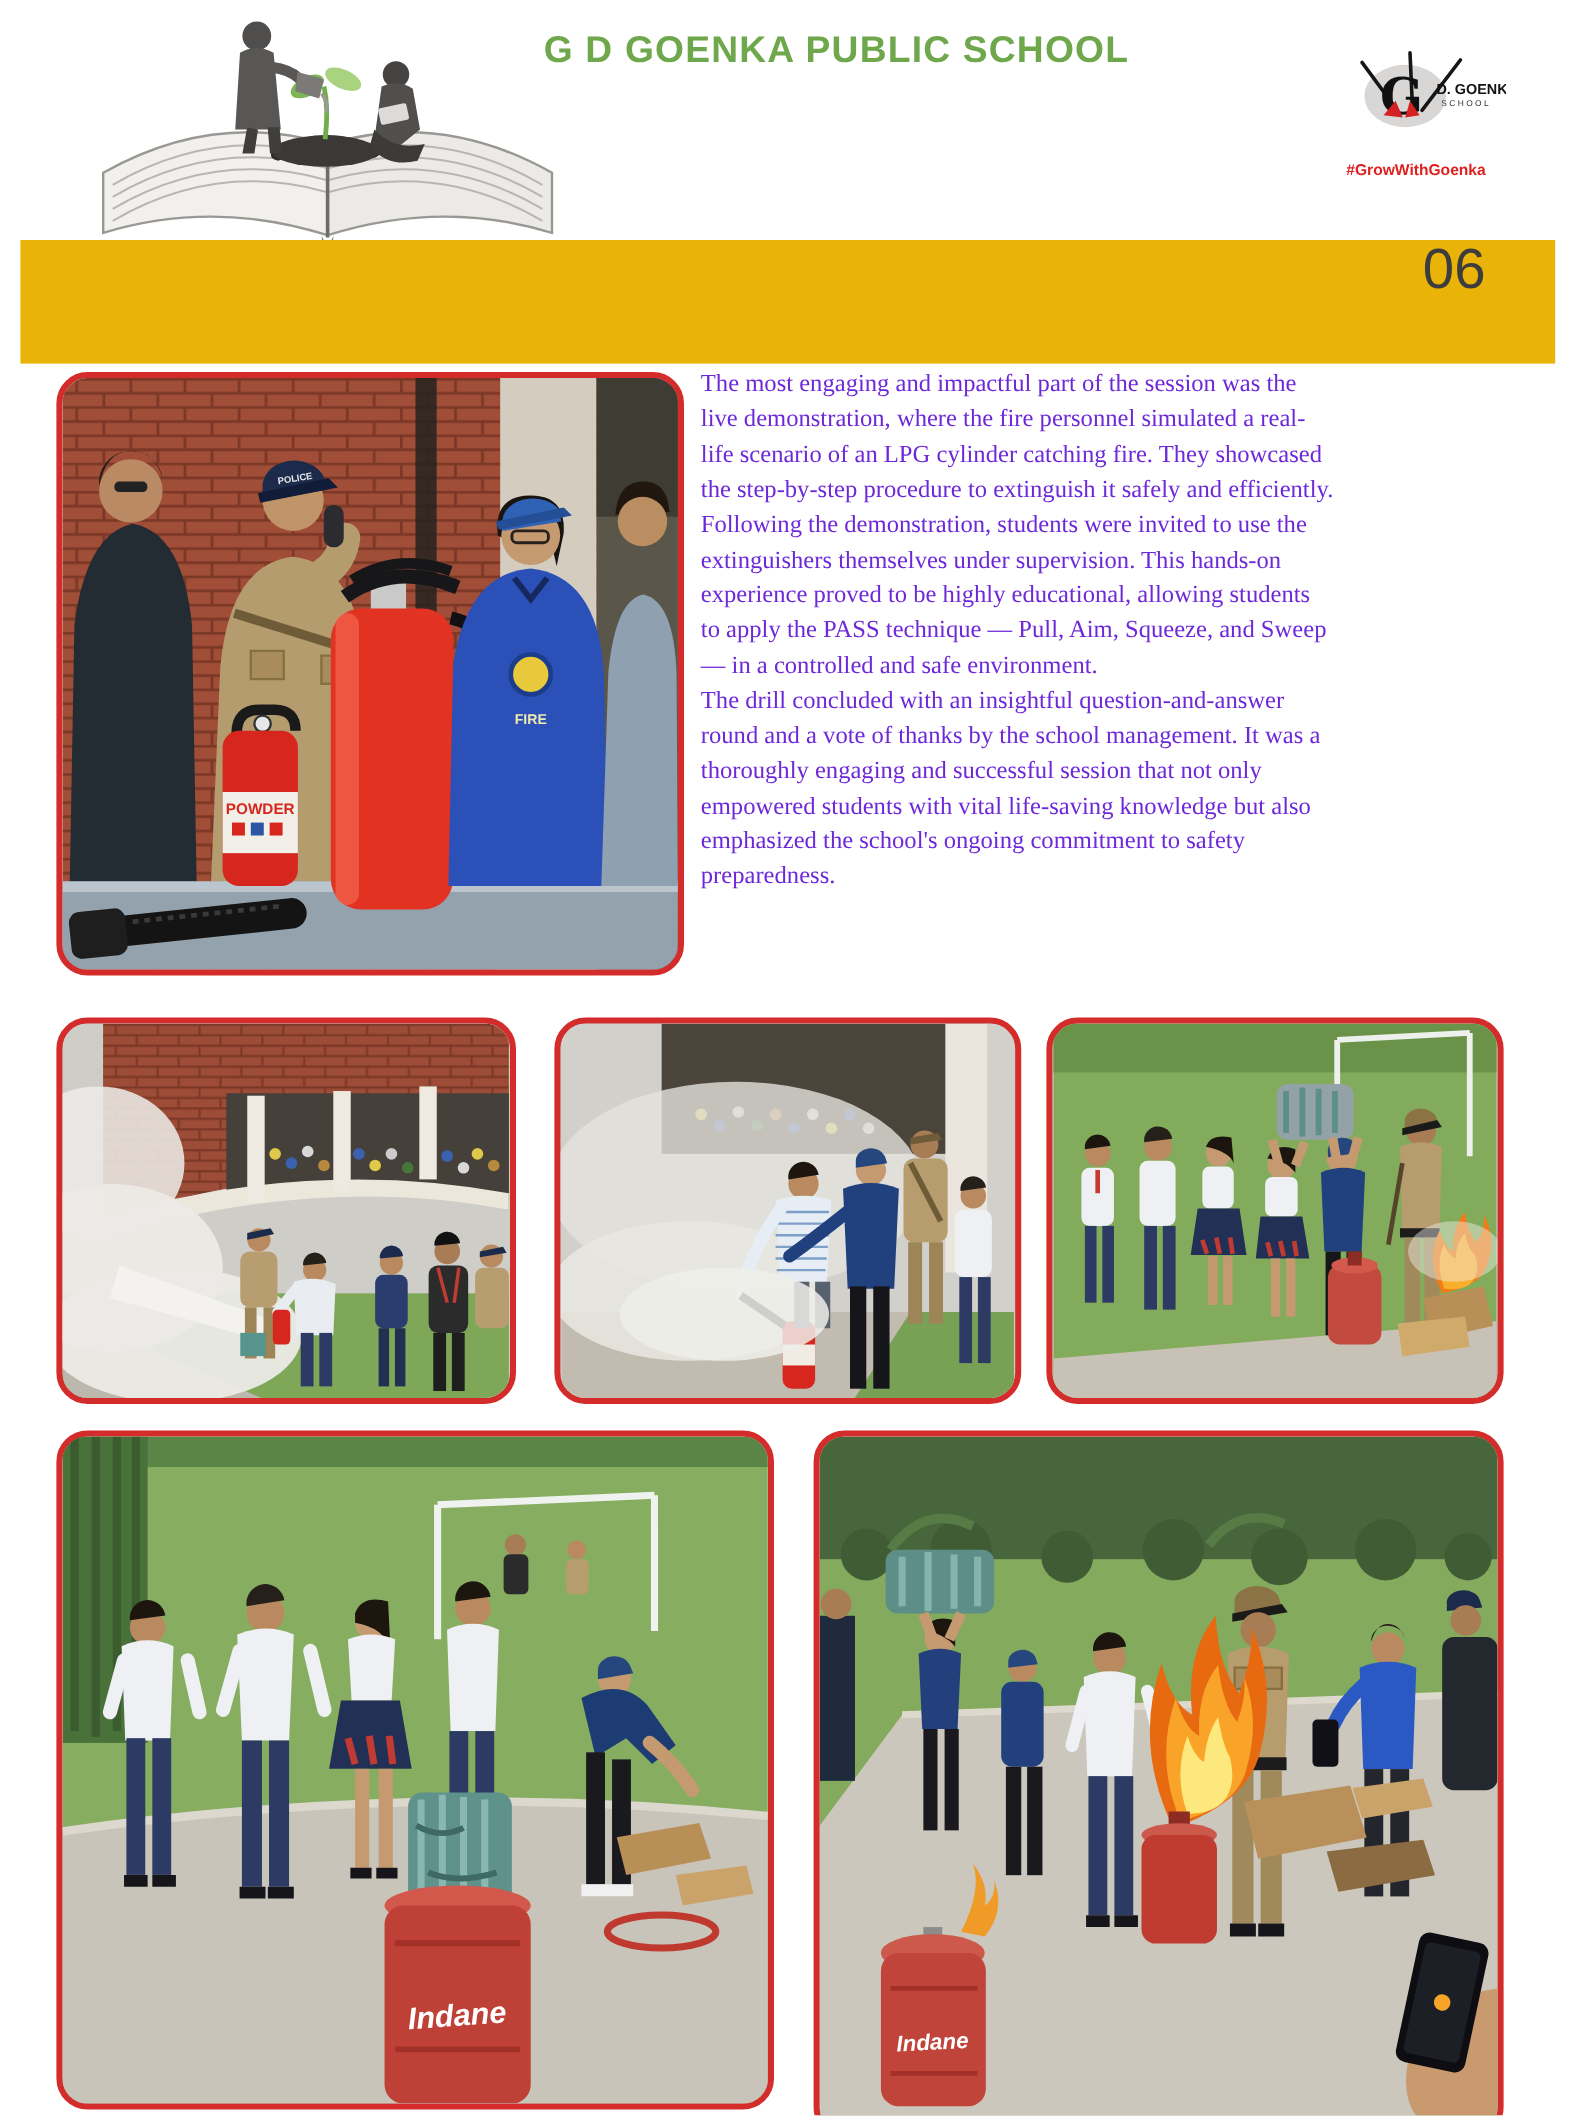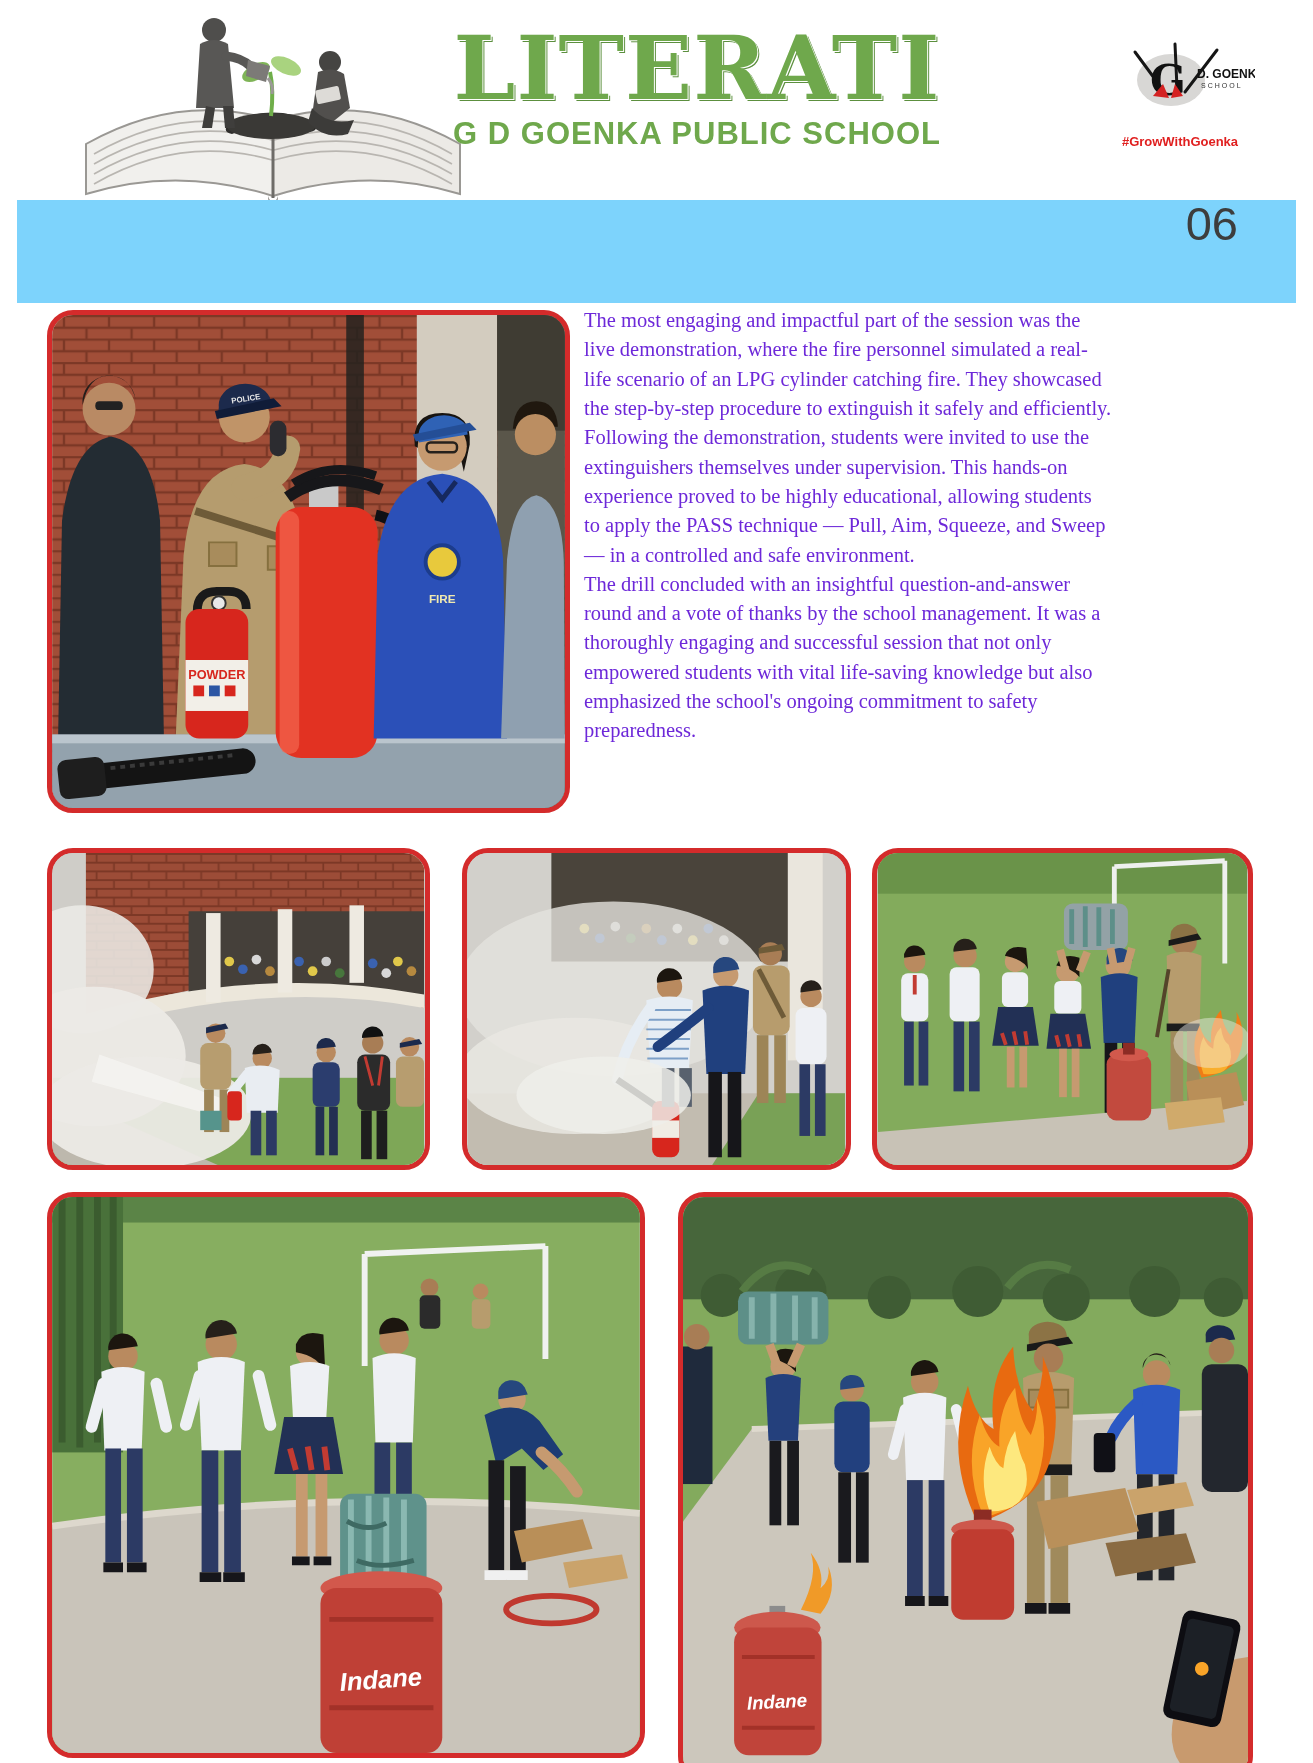--- a/index.html
+++ b/index.html
@@ -8,21 +8,21 @@
   
   .book-art{position:absolute;left:68px;top:4px;width:420px;height:220px;}
   .masthead{position:absolute;left:452px;top:22px;width:490px;text-align:center;}
   .masthead h1{margin:0;font-family:"DejaVu Serif",serif;font-weight:700;font-size:88px;line-height:1.05;
                color:#6fa84c;letter-spacing:1px;text-shadow:1px 1px 0 #ffffff,2px 2px 0 #5c8f3e;}
   .masthead .sub{margin-top:2px;font-weight:700;font-size:31px;letter-spacing:1px;color:#6fa84c;}
   .logo-wrap{position:absolute;left:1105px;top:38px;width:150px;text-align:center;}
   .logo-wrap svg{width:150px;height:76px;display:block;}
   .hashtag{margin-top:20px;font-weight:700;font-size:13px;color:#e01f1f;}
   
-  .banner{position:absolute;left:17px;top:200px;width:1279px;height:103px;background:#7dd3fc;}
+  .banner{position:absolute;left:17px;top:200px;width:1279px;height:103px;background:#eab308;}
   .page-num{position:absolute;top:0px;right:58px;font-size:47px;font-weight:400;color:#3d3d3d;line-height:1;}
   .banner-row{position:absolute;left:0;right:0;bottom:4px;display:flex;justify-content:space-between;
               align-items:baseline;padding:0 58px 0 38px;font-weight:700;font-size:20px;color:#1b1b1b;}
   
   .article{position:absolute;left:584px;top:306px;width:528px;
            font-family:"Liberation Serif",serif;font-size:20.5px;line-height:1.43;color:#6d28d9;}
   .article p{margin:0;}
   
   .photo{position:absolute;border:5px solid #d42b2b;border-radius:26px;overflow:hidden;
          background:#cfcdc8;box-sizing:border-box;margin:0;}
@@ -69,21 +69,20 @@
     </g>
     <g>
       <circle cx="262" cy="58" r="11" fill="#454442"></circle>
       <path d="M250 68 q14 -6 26 2 l6 34 -20 16 -18 -8 z" fill="#514f4d"></path>
       <path d="M244 104 q16 18 42 12 l-6 14 q-24 6 -40 -12 z" fill="#3c3b39"></path>
       <rect x="248" y="84" width="24" height="14" rx="2" fill="#dddbd7" transform="rotate(-12 260 91)"></rect>
     </g>
   </svg>
 
   <div class="masthead">
-    <h1>LITERATI</h1>
     <div class="sub">G D GOENKA PUBLIC SCHOOL</div>
   </div>
 
   <div class="logo-wrap">
     <svg viewBox="0 0 150 76" role="img">
       <ellipse cx="66" cy="42" rx="34" ry="26" fill="#d8d7d5"></ellipse>
       <g stroke="#161616" stroke-width="3" stroke-linecap="round">
         <path d="M30 14 L58 52"></path>
           <path d="M70 6 L72 50"></path>
           <path d="M112 12 L80 54"></path>

